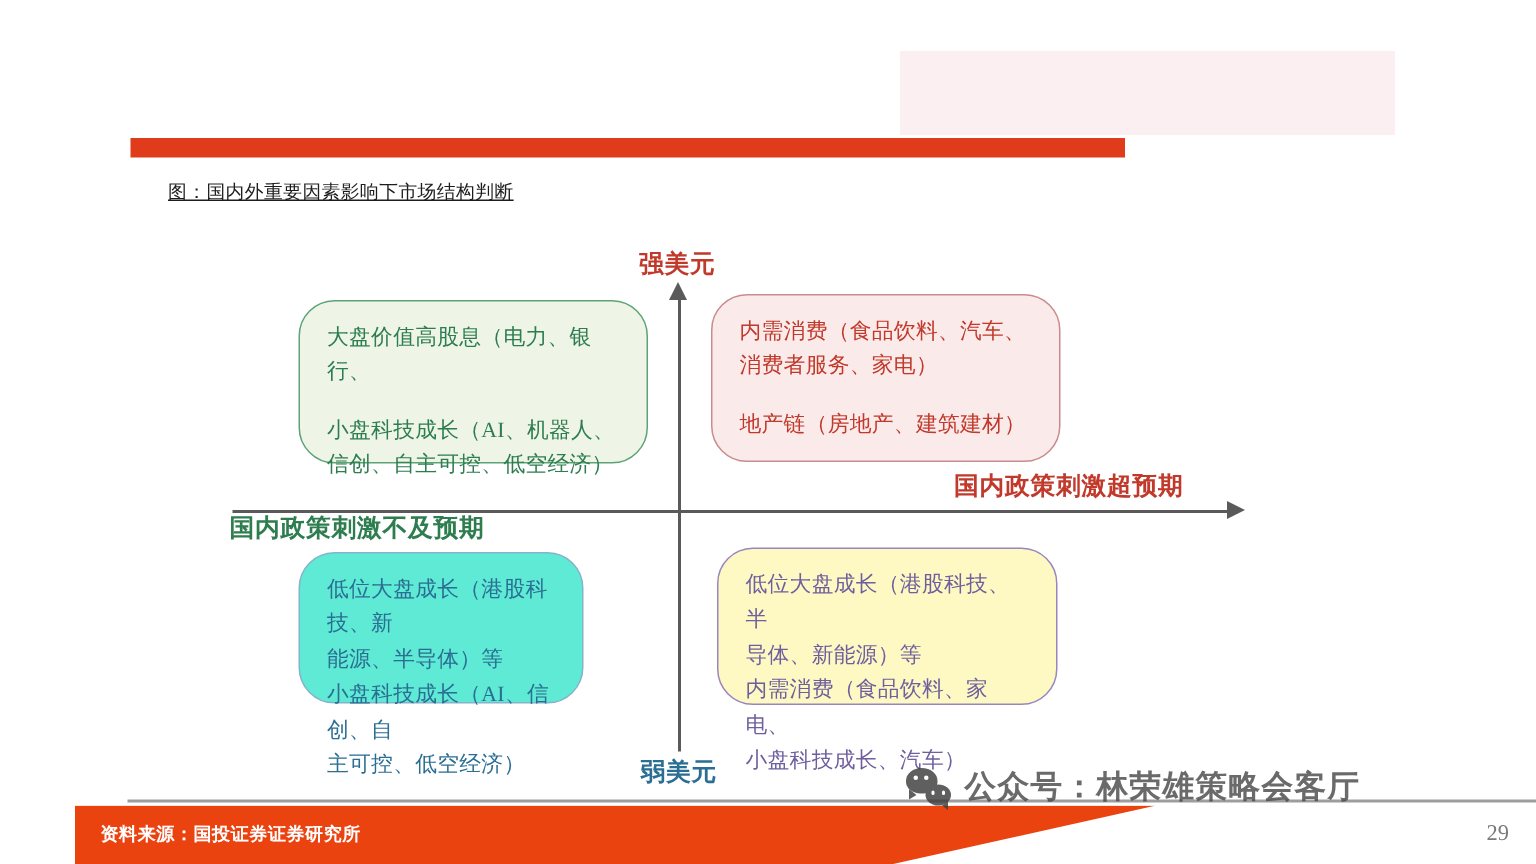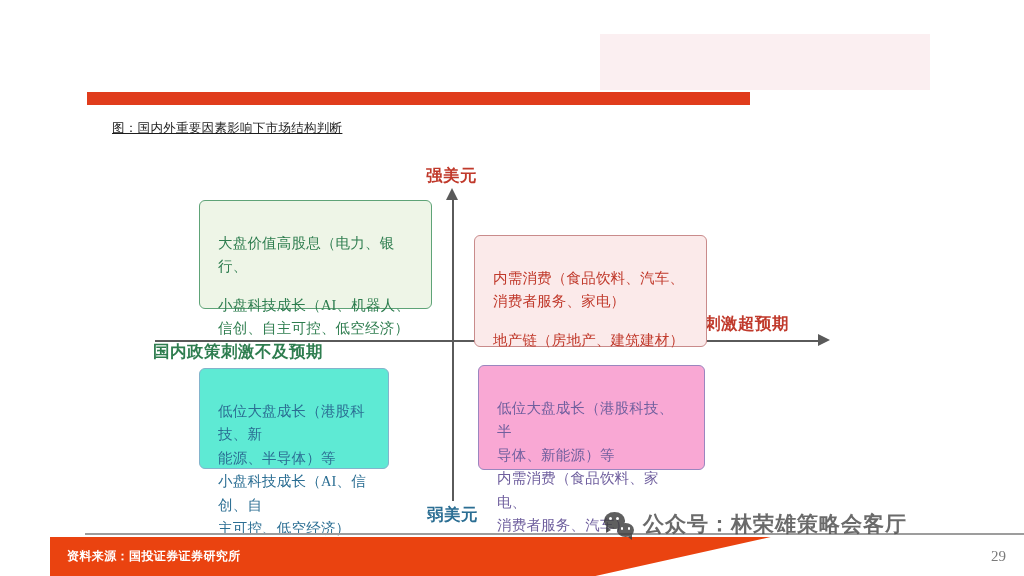--- a/index.html
+++ b/index.html
@@ -111,54 +111,53 @@
   }
   .axis-label.top    { left: 426px; top: 165px; color: #c0392b; }
   .axis-label.bottom { left: 427px; top: 504px; color: #2b6e93; }
   .axis-label.right  { left: 636px; top: 313px; color: #c0392b; }
   .axis-label.left   { left: 153px; top: 341px; color: #2e7d4f; }
 
   
   .qbox {
     position: absolute;
     box-sizing: border-box;
-    border-radius: 6px;
+    border-radius: 24px;
     border-width: 1.6px;
     border-style: solid;
-    padding: 31px 16px 12px 18px;
+    padding: 13px 16px 12px 18px;
     font-size: 14.5px;
     line-height: 1.62;
     letter-spacing: 0.2px;
     font-family: "Liberation Serif", "DejaVu Serif", serif;
   }
   .qbox p { margin: 0; }
   .qbox p.gap { margin-top: 15px; }
 
   .qbox.q-tl {
     left: 199px; top: 200px; width: 233px; height: 109px;
     background: #eef5e7;
     border-color: #5ea377;
     color: #2e7d4f;
   }
   .qbox.q-tr {
     left: 474px; top: 196px; width: 233px; height: 112px;
     background: #fbeaea;
     border-color: #c98b8b;
     color: #c0392b;
-    margin-top: 39px;
   }
   .qbox.q-bl {
     left: 199px; top: 368px; width: 190px; height: 101px;
     background: #5eead4;
     border-color: #84b3cc;
     color: #2b6e93;
   }
   .qbox.q-br {
     left: 478px; top: 365px; width: 227px; height: 105px;
-    background: #f9a8d4;
+    background: #fef9c3;
     border-color: #9a86bf;
     color: #6f5f9e;
   }
 
   
   .footer-bar {
     position: absolute;
     left: 50px;
     top: 537px;
     width: 974px;
@@ -300,21 +299,21 @@
     <p>低位大盘成长（港股科技、新</p>
     <p>能源、半导体）等</p>
     <p>小盘科技成长（AI、信创、自</p>
     <p>主可控、低空经济）</p>
   </div>
 
   <div class="qbox q-br">
     <p>低位大盘成长（港股科技、半</p>
     <p>导体、新能源）等</p>
     <p>内需消费（食品饮料、家电、</p>
-    <p>消费者服务、汽车）</p>
+    <p>小盘科技成长、汽车）</p>
   </div>
 
   <div class="footer-rule"></div>
   <div class="footer-bar"></div>
   <div class="footer-source">资料来源：国投证券证券研究所</div>
   <div class="page-number">29</div>
 
   <div class="watermark">
     <span class="wechat-icon">
       <span class="b1"></span>

